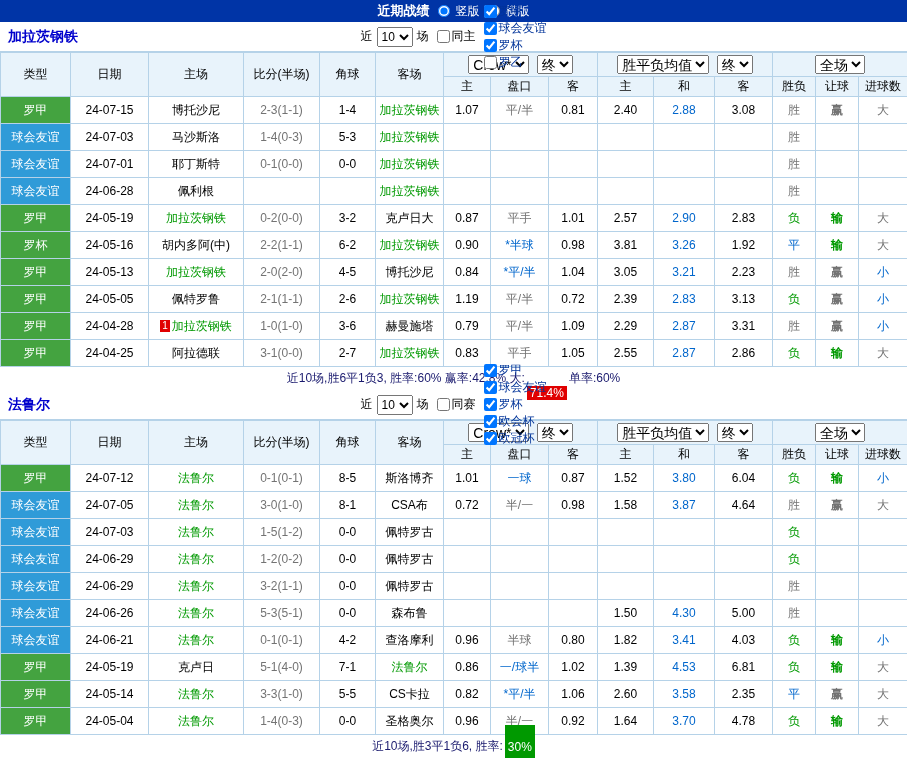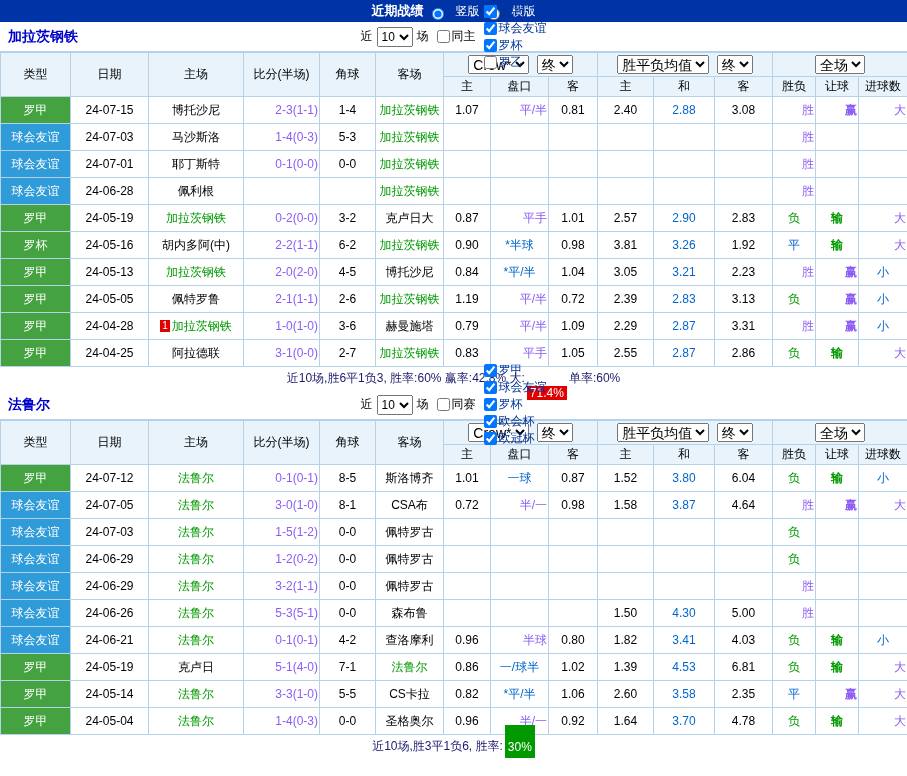--- a/index.html
+++ b/index.html
@@ -2,21 +2,21 @@
 <html><head>
 <meta charset="utf-8">
 <style>
   * { box-sizing: border-box; }
   html,body { margin:0; padding:0; background:#fff; }
   body { width:907px; font-family:"Liberation Sans","DejaVu Sans",sans-serif; font-size:12px; color:#000; }
 
   
   .topbar { height:22px; background:#0034A6; display:flex; align-items:center; justify-content:center; gap:8px; color:#fff; }
   .topbar .title { color:#ffffff; font-weight:bold; font-size:13px; }
-  .topbar label { display:flex; align-items:flex-end; gap:12px; cursor:pointer; }
+  .topbar label { display:flex; align-items:center; gap:6px; cursor:pointer; }
   .topbar input { width:12px; height:12px; margin:0; }
 
   
   .section-header { position:relative; height:30px; display:flex; align-items:center; border-bottom:1px solid #B5D2E8; }
   .team-name { position:absolute; left:8px; color:#0000CC; font-weight:bold; font-size:14px; }
   .filters { margin:0 auto; display:flex; align-items:center; gap:4px; white-space:nowrap; }
   .filters select { font-size:12px; height:20px; }
   .filters label { display:flex; align-items:center; gap:1px; }
   .filters input[type=checkbox] { width:13px; height:13px; margin:0 1px 0 4px; }
   .comp-label { color:#003399; }
@@ -27,21 +27,21 @@
   thead th { background:#E8F3FB; font-weight:normal; color:#000; }
   thead tr.hrow1 th { height:24px; }
   thead tr.hrow2 th { height:20px; }
   tbody td { height:27px; background:#fff; }
   thead select { font-size:14px; height:19px; margin:0 2px; }
 
   .type-cell { color:#fff; font-size:12px; }
   .t-green { background:#44A340; }
   .t-blue  { background:#2F9BD8; }
 
-  .c-red   { color:#8b5cf6;text-align:right; }
+  .c-red   { color:#737373; }
   .c-blue  { color:#0066CC; }
   .c-green { color:#009900; }
   .bold    { font-weight:bold; }
 
   .red-card-badge { display:inline-block; background:#E00000; color:#fff; font-size:10px; line-height:12px; padding:0 2px; margin-right:2px; vertical-align:1px; }
 
   
   .stats-line { height:23px; display:flex; align-items:center; justify-content:center; gap:2px; color:#1a1a6e; }
   .hl-red   { background:#E00000; color:#fff; padding:0 3px;margin-top:28px; }
   .hl-green { background:#009900; color:#fff; padding:15px 3px; }

